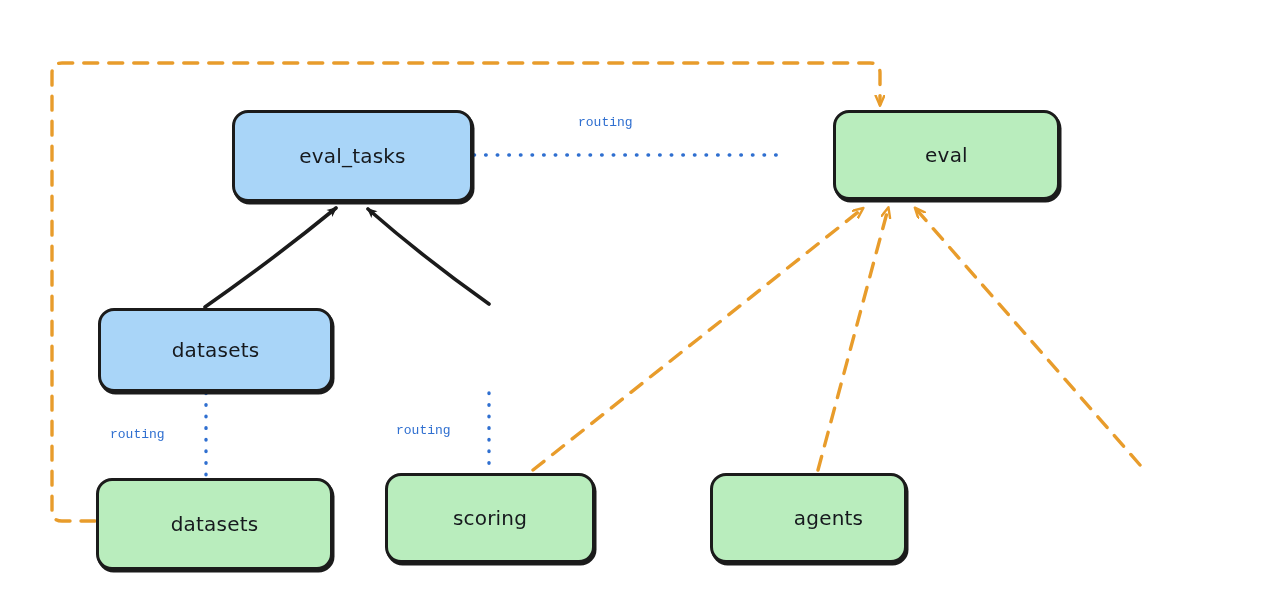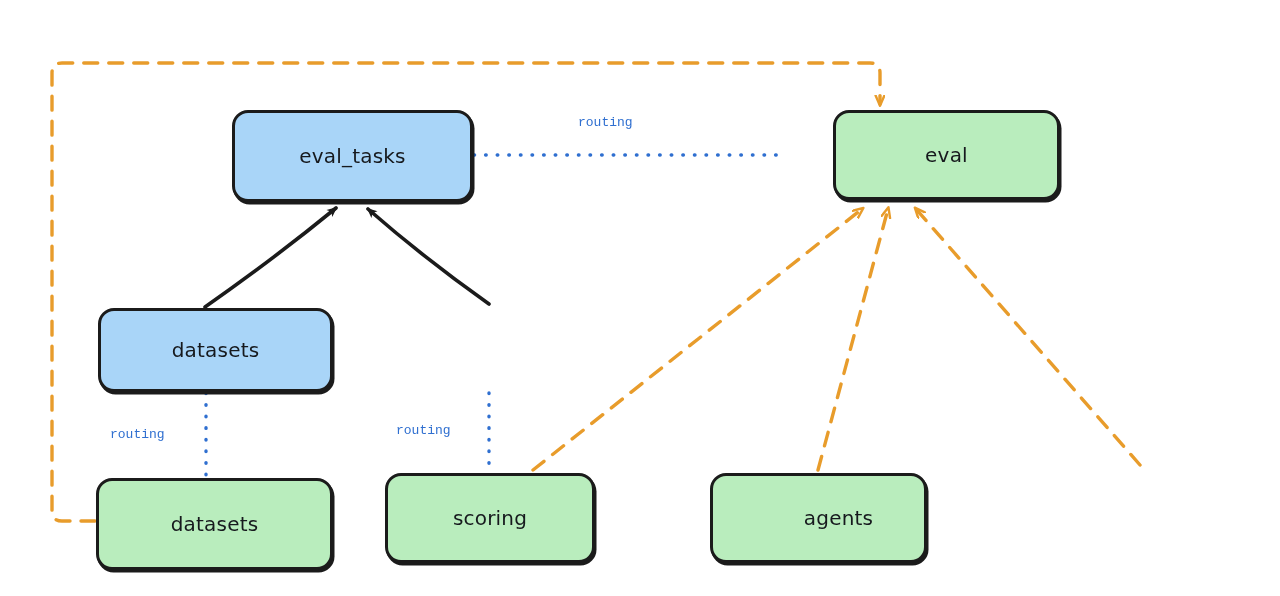--- a/index.html
+++ b/index.html
@@ -110,21 +110,21 @@
 
 
   <div class="node provider" style="left:96px; top:478px; width:237px; height:92px;">
     <span class="node-label">datasets</span>
   </div>
 
   <div class="node provider" style="left:385px; top:473px; width:210px; height:90px;">
     <span class="node-label">scoring</span>
   </div>
 
-  <div class="node provider" style="left:710px; top:473px; width:217px; height:90px;padding-left:40px;">
+  <div class="node provider" style="left:710px; top:473px; width:197px; height:90px;padding-left:40px;">
     <span class="node-label">agents</span>
   </div>
 
 
   <div class="edge-label" style="left:578px; top:115px;">routing</div>
 
   <div class="edge-label" style="left:110px; top:427px;">routing</div>
 
   <div class="edge-label" style="left:396px; top:423px;">routing</div>
 

